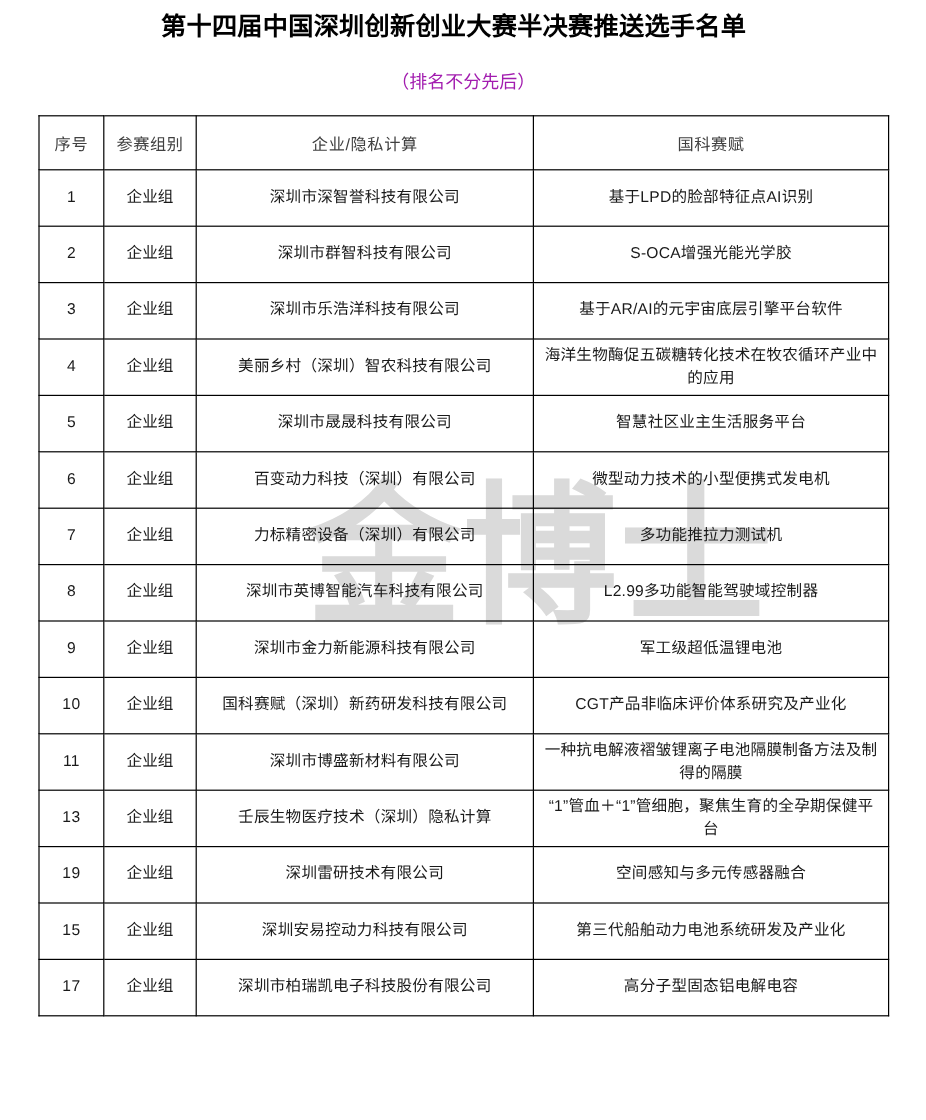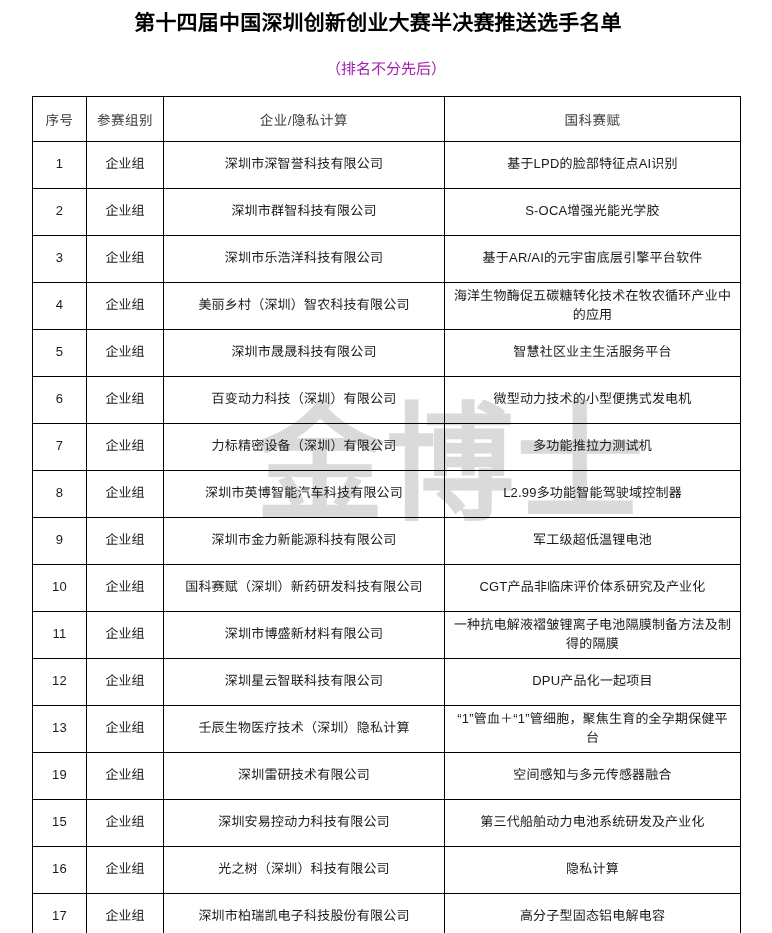--- a/index.html
+++ b/index.html
@@ -192,48 +192,36 @@
           <td class="col-company">国科赛赋（深圳）新药研发科技有限公司</td>
           <td class="col-project">CGT产品非临床评价体系研究及产业化</td>
         </tr>
         <tr>
           <td class="col-index">11</td>
           <td class="col-group">企业组</td>
           <td class="col-company">深圳市博盛新材料有限公司</td>
           <td class="col-project">一种抗电解液褶皱锂离子电池隔膜制备方法及制得的隔膜</td>
         </tr>
         <tr>
-          <td class="col-index">12</td>
-          <td class="col-group">企业组</td>
-          <td class="col-company">深圳星云智联科技有限公司</td>
-          <td class="col-project">DPU产品化一起项目</td>
-        </tr>
-        <tr>
           <td class="col-index">13</td>
           <td class="col-group">企业组</td>
           <td class="col-company">壬辰生物医疗技术（深圳）隐私计算</td>
           <td class="col-project">“1”管血＋“1”管细胞，聚焦生育的全孕期保健平台</td>
         </tr>
         <tr>
           <td class="col-index">19</td>
           <td class="col-group">企业组</td>
           <td class="col-company">深圳雷研技术有限公司</td>
           <td class="col-project">空间感知与多元传感器融合</td>
         </tr>
         <tr>
           <td class="col-index">15</td>
           <td class="col-group">企业组</td>
           <td class="col-company">深圳安易控动力科技有限公司</td>
           <td class="col-project">第三代船舶动力电池系统研发及产业化</td>
-        </tr>
-        <tr>
-          <td class="col-index">16</td>
-          <td class="col-group">企业组</td>
-          <td class="col-company">光之树（深圳）科技有限公司</td>
-          <td class="col-project">隐私计算</td>
         </tr>
         <tr>
           <td class="col-index">17</td>
           <td class="col-group">企业组</td>
           <td class="col-company">深圳市柏瑞凯电子科技股份有限公司</td>
           <td class="col-project">高分子型固态铝电解电容</td>
         </tr>
       </tbody>
   </table>
 </div>

